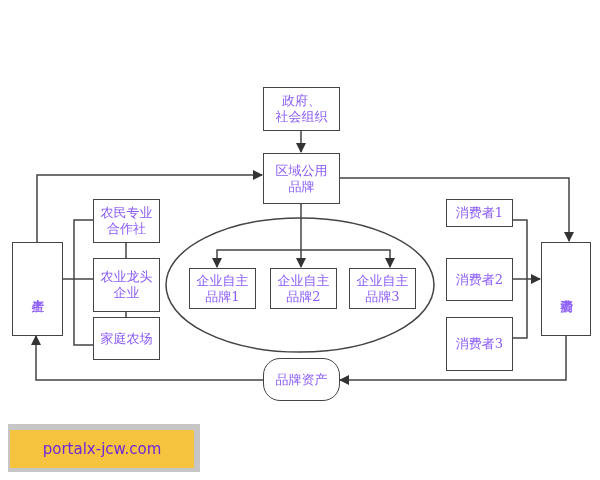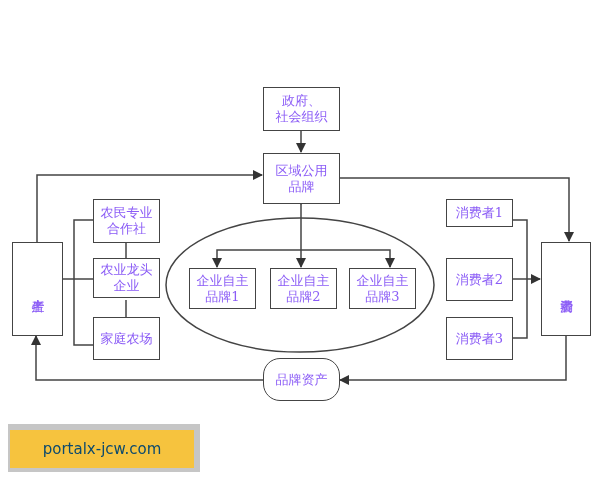--- a/index.html
+++ b/index.html
@@ -7,21 +7,21 @@
          font-family: "DejaVu Serif", "Liberation Serif", serif; color: #333; }
   svg.diagram { position: absolute; left: 0; top: 0; }
   .node { position: absolute; box-sizing: border-box; border: 1.6px solid #444;
           background: #fff; display: flex; align-items: center; justify-content: center;
           text-align: center; font-size: 13px; line-height: 16px; color: #8b5cf6; }
   .node span { white-space: pre-line; }
   .vertical span { writing-mode: vertical-rl; letter-spacing: 0; line-height: 14px; }
   .watermark-outer { position: absolute; left: 8px; top: 424px; width: 192px; height: 48px; background: #c6c6c6; }
   .watermark-inner { position: absolute; left: 10px; top: 430px; width: 184px; height: 38px; background: #f6c33e;
                      display: flex; align-items: center; justify-content: center;
-                     font-family: "DejaVu Sans", sans-serif; font-size: 15px; color: #0c4a6e; }
+                     font-family: "DejaVu Sans", sans-serif; font-size: 15px; color: #6d28d9; }
 </style>
 </head>
 <body>
 
 <svg class="diagram" width="600" height="480" viewBox="0 0 600 480">
   <defs>
     <marker id="arrow" markerWidth="10" markerHeight="10" refX="9" refY="5" orient="auto" markerUnits="userSpaceOnUse">
       <path d="M0,0 L10,5 L0,10 z" fill="#333"></path>
     </marker>
   </defs>
@@ -65,21 +65,21 @@
 
 <div class="node vertical" style="left:12px;top:242px;width:51px;height:94px;">
   <span>生产者</span>
 </div>
 
 <div class="node" style="left:93px;top:199px;width:67px;height:44px;">
   <span>农民专业
 合作社</span>
 </div>
 
-<div class="node" style="left:93px;top:258px;width:67px;height:40px;align-items:center;">
+<div class="node" style="left:93px;top:258px;width:67px;height:54px;align-items:center;">
   <span>农业龙头
 企业</span>
 </div>
 
 <div class="node" style="left:93px;top:317px;width:67px;height:43px;font-family:Liberation Serif, serif;">
   <span>家庭农场</span>
 </div>
 
 <div class="node" style="left:189px;top:268px;width:67px;height:41px;">
   <span>企业自主
@@ -101,21 +101,21 @@
 </div>
 
 <div class="node" style="left:446px;top:199px;width:67px;height:28px;">
   <span>消费者1</span>
 </div>
 
 <div class="node" style="left:446px;top:258px;width:67px;height:43px;">
   <span>消费者2</span>
 </div>
 
-<div class="node" style="left:446px;top:317px;width:67px;height:43px;">
+<div class="node" style="left:446px;top:317px;width:67px;height:54px;">
   <span>消费者3</span>
 </div>
 
 <div class="node vertical" style="left:541px;top:242px;width:50px;height:94px;">
   <span>消费者</span>
 </div>
 
 <div class="watermark-outer"></div>
 <div class="watermark-inner">
   <span>portalx-jcw.com</span>

